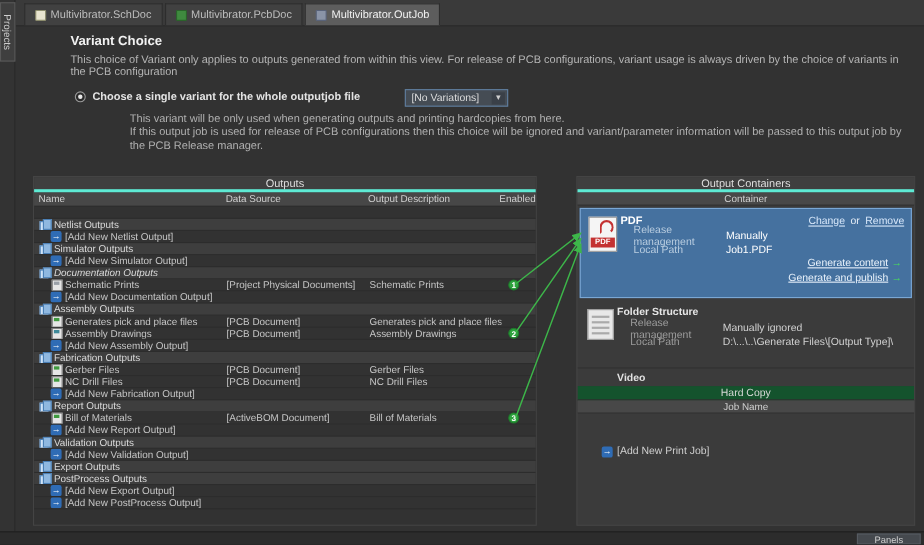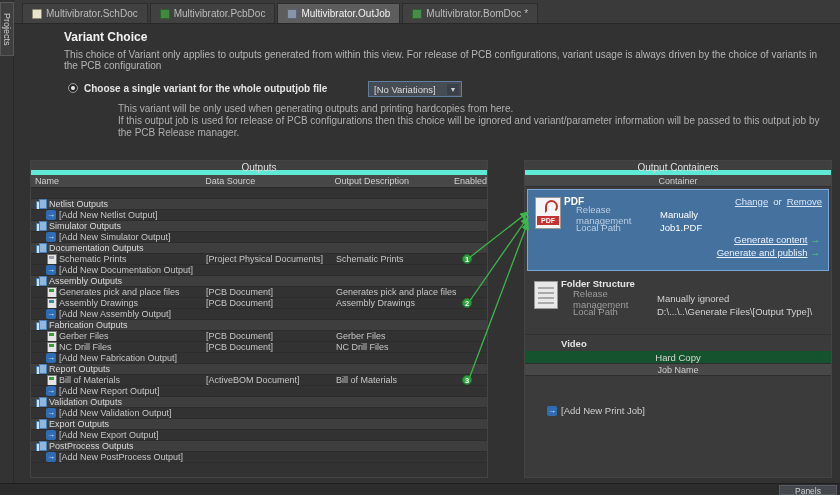--- a/index.html
+++ b/index.html
@@ -37,21 +37,21 @@
   .radio-label { font-size:10px; font-weight:bold; color:#e4e4e4; }
   .dropdown { position:absolute; left:318px; top:-2px; width:94px; height:16px; background:#454c54;
               border:1px solid #5f7e9f; color:#dcdcdc; font-size:9.5px; display:flex; align-items:center;
               padding-left:5px; }
   .dd-arrow { position:absolute; right:2px; top:2px; width:12px; height:11px; background:#3a4048; color:#cfcfcf;
               font-size:7px; line-height:11px; text-align:center; }
   .variant-note { margin-top:9px; margin-left:68px; font-size:10px; color:#b0b0b0; line-height:12px; }
 
   
   .panel-title { height:14px; background:#3f3f3f; color:#dedede; font-size:10px; text-align:center;
-                 line-height:14px; border-bottom:5px solid #5eead4; }
+                 line-height:14px; border-bottom:3px solid #5eead4; }
   .sub-header { height:12px; background:#484848; color:#cfcfcf; font-size:9px; text-align:center;
                 line-height:12px; border-bottom:1px solid #2e2e2e; }
 
   
   .outputs { position:absolute; left:30px; top:160px; width:458px; height:318px; background:#323232;
              border:1px solid #444; display:flex; flex-direction:column; }
   .col-header { height:13px; background:#474747; display:flex; align-items:center; font-size:9px;
                 color:#d0d0d0; border-bottom:1px solid #2a2a2a; }
   .hc1 { width:175px; padding-left:4px; } .hc2 { width:130px; } .hc3 { width:120px; } .hc4 { flex:1; }
   .rows { flex:1; overflow:hidden; }
@@ -131,24 +131,20 @@
         <span>Multivibrator.SchDoc</span>
       </div>
       <div class="tab">
         <span class="ti ti-pcb"></span>
         <span>Multivibrator.PcbDoc</span>
       </div>
       <div class="tab active">
         <span class="ti ti-out"></span>
         <span>Multivibrator.OutJob</span>
       </div>
-      <div class="tab">
-        <span class="ti ti-bom"></span>
-        <span>Multivibrator.BomDoc *</span>
-      </div>
     </div>
 
   <div class="left-strip">
     <div class="projects-tab">Projects</div>
   </div>
 
   <div class="variant">
     <div class="variant-title">Variant Choice</div>
     <div class="variant-desc">This choice of Variant only applies to outputs generated from within this view. For release of PCB configurations, variant usage is always driven by the choice of variants in the PCB configuration</div>
     <div class="radio-row first">
@@ -205,21 +201,21 @@
         <div class="row add">
           <div class="c-name" style="padding-left: 15px;">
             <span class="ic ic-add"></span>
             <span>[Add New Simulator Output]</span>
           </div>
           <div class="c-source"></div>
           <div class="c-desc"></div>
           <div class="c-en"></div>
         </div>
         <div class="row category">
-          <div class="c-name" style="padding-left: 5px;">
+          <div class="c-name" style="padding-left: 5px; font-style: italic;">
             <span class="ic ic-cat"></span>
             <span>Documentation Outputs</span>
           </div>
           <div class="c-source"></div>
           <div class="c-desc"></div>
           <div class="c-en"></div>
         </div>
         <div class="row output">
           <div class="c-name" style="padding-left: 15px;">
             <span class="ic ic-doc d-gray"></span>
@@ -363,33 +359,33 @@
         </div>
         <div class="row category">
           <div class="c-name" style="padding-left: 5px;">
             <span class="ic ic-cat"></span>
             <span>Export Outputs</span>
           </div>
           <div class="c-source"></div>
           <div class="c-desc"></div>
           <div class="c-en"></div>
         </div>
+        <div class="row category">
+          <div class="c-name" style="padding-left: 5px;">
+            <span class="ic ic-cat"></span>
+            <span>PostProcess Outputs</span>
+          </div>
+          <div class="c-source"></div>
+          <div class="c-desc"></div>
+          <div class="c-en"></div>
+        </div>
         <div class="row add">
           <div class="c-name" style="padding-left: 15px;">
             <span class="ic ic-add"></span>
             <span>[Add New Export Output]</span>
-          </div>
-          <div class="c-source"></div>
-          <div class="c-desc"></div>
-          <div class="c-en"></div>
-        </div>
-        <div class="row category">
-          <div class="c-name" style="padding-left: 5px;">
-            <span class="ic ic-cat"></span>
-            <span>PostProcess Outputs</span>
           </div>
           <div class="c-source"></div>
           <div class="c-desc"></div>
           <div class="c-en"></div>
         </div>
         <div class="row add">
           <div class="c-name" style="padding-left: 15px;">
             <span class="ic ic-add"></span>
             <span>[Add New PostProcess Output]</span>
           </div>

